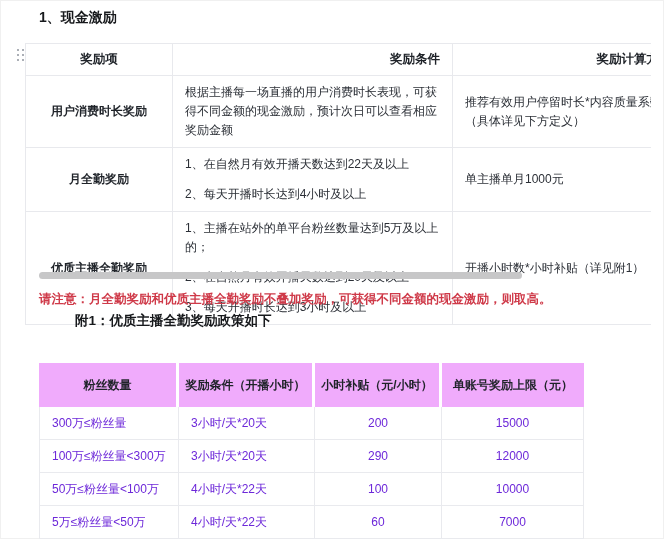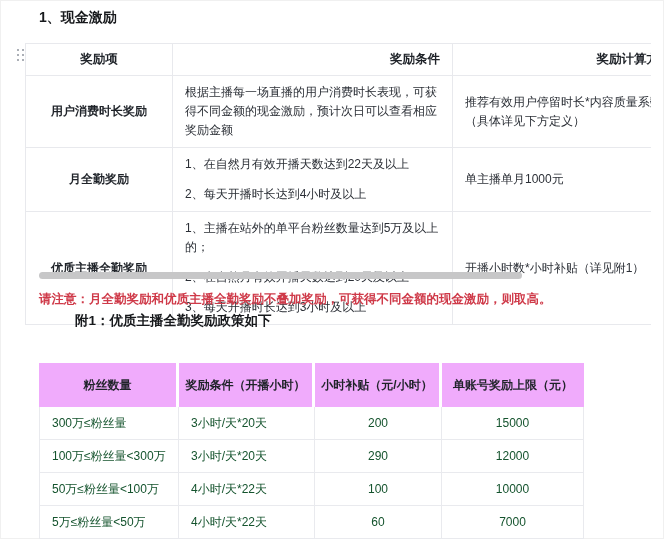--- a/index.html
+++ b/index.html
@@ -36,21 +36,21 @@
 
   .appendix-title { position:absolute; left:38px; top:311px; font-size:13.5px; font-weight:bold; color:#17191c;margin-left:36px; }
 
   
   .t2-wrap { position:absolute; left:38px; top:362px; }
   .t2 { width:545px; border-collapse:separate; border-spacing:0; }
   .t2 col.c1 { width:140px; } .t2 col.c2 { width:136px; }
   .t2 col.c3 { width:127px; } .t2 col.c4 { width:142px; }
   .t2 thead td { background:#f0abfc; height:44px; text-align:center; font-weight:bold; font-size:12px; color:#1f2329; border-right:3px solid #ffffff; }
   .t2 thead td:last-child { border-right:none; }
-  .t2 tbody td { background:#fff; height:33px; font-size:12px; color:#14532d;
+  .t2 tbody td { background:#fff; height:33px; font-size:12px; color:#6d28d9;
     border-bottom:1px solid #e9eaee; border-right:1px solid #e9eaee; vertical-align:middle; }
   .t2 tbody tr td:first-child { border-left:1px solid #e9eaee; }
   .t2 .al { padding-left:12px; text-align:left; }
   .t2 .ac { text-align:center; }
 </style>
 </head>
 <body>
 
 <div class="stage">
 

